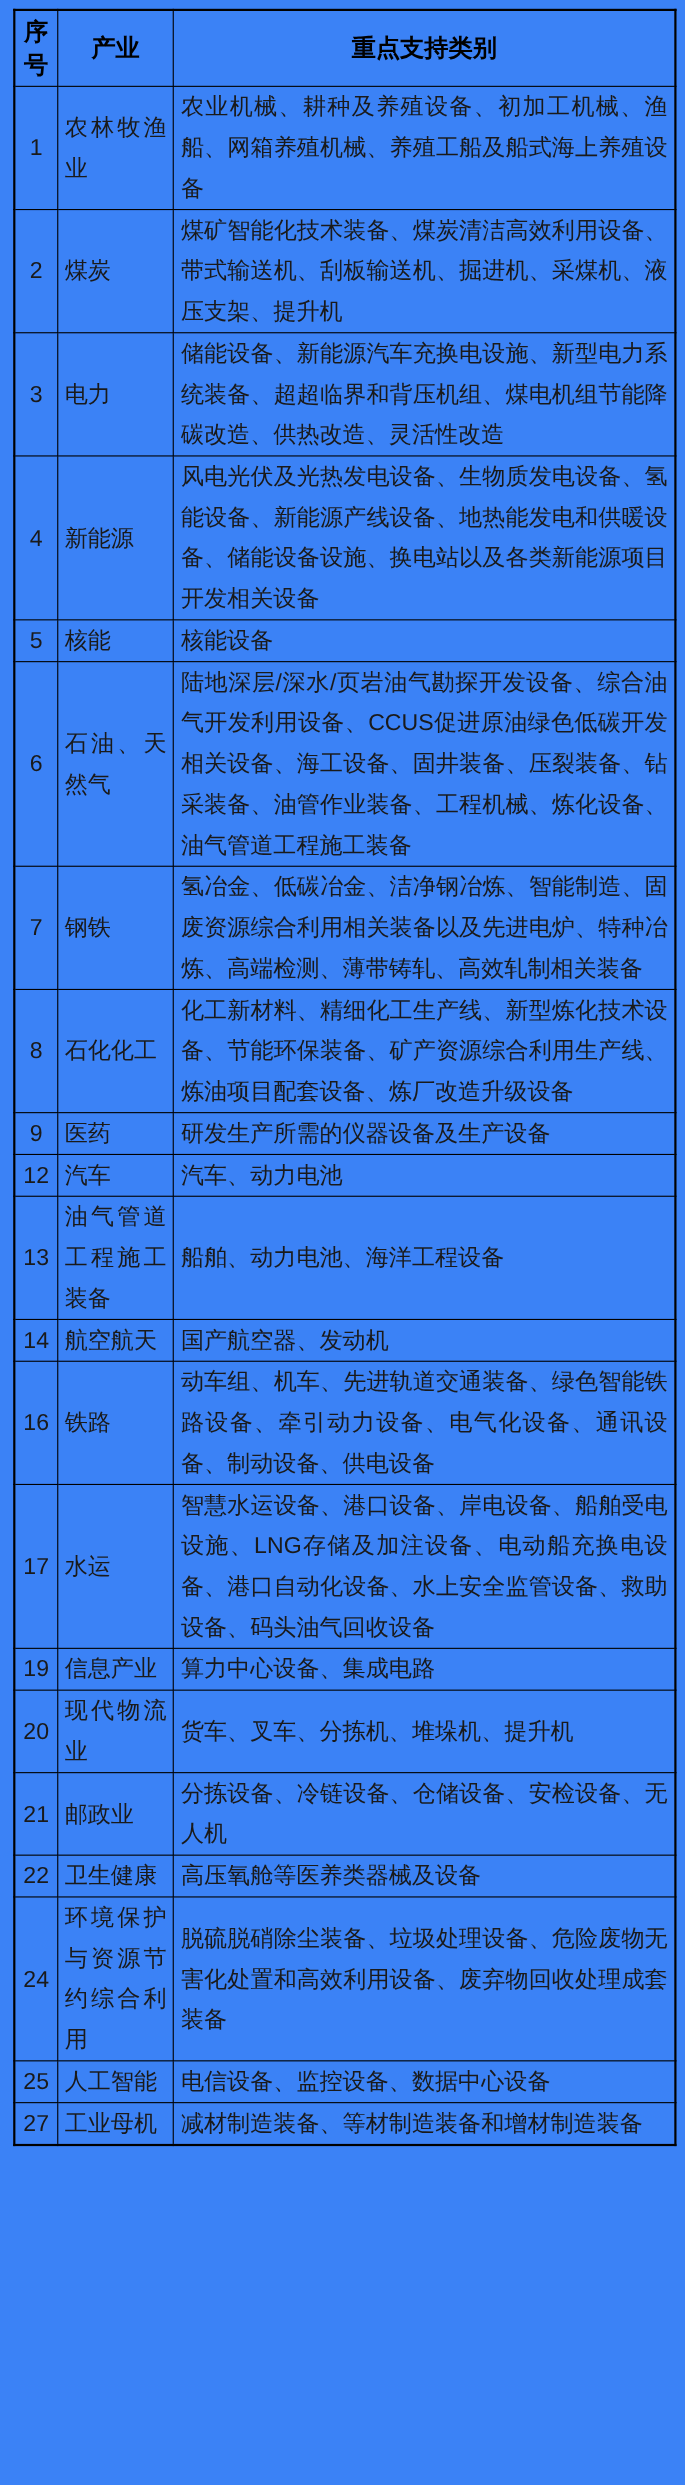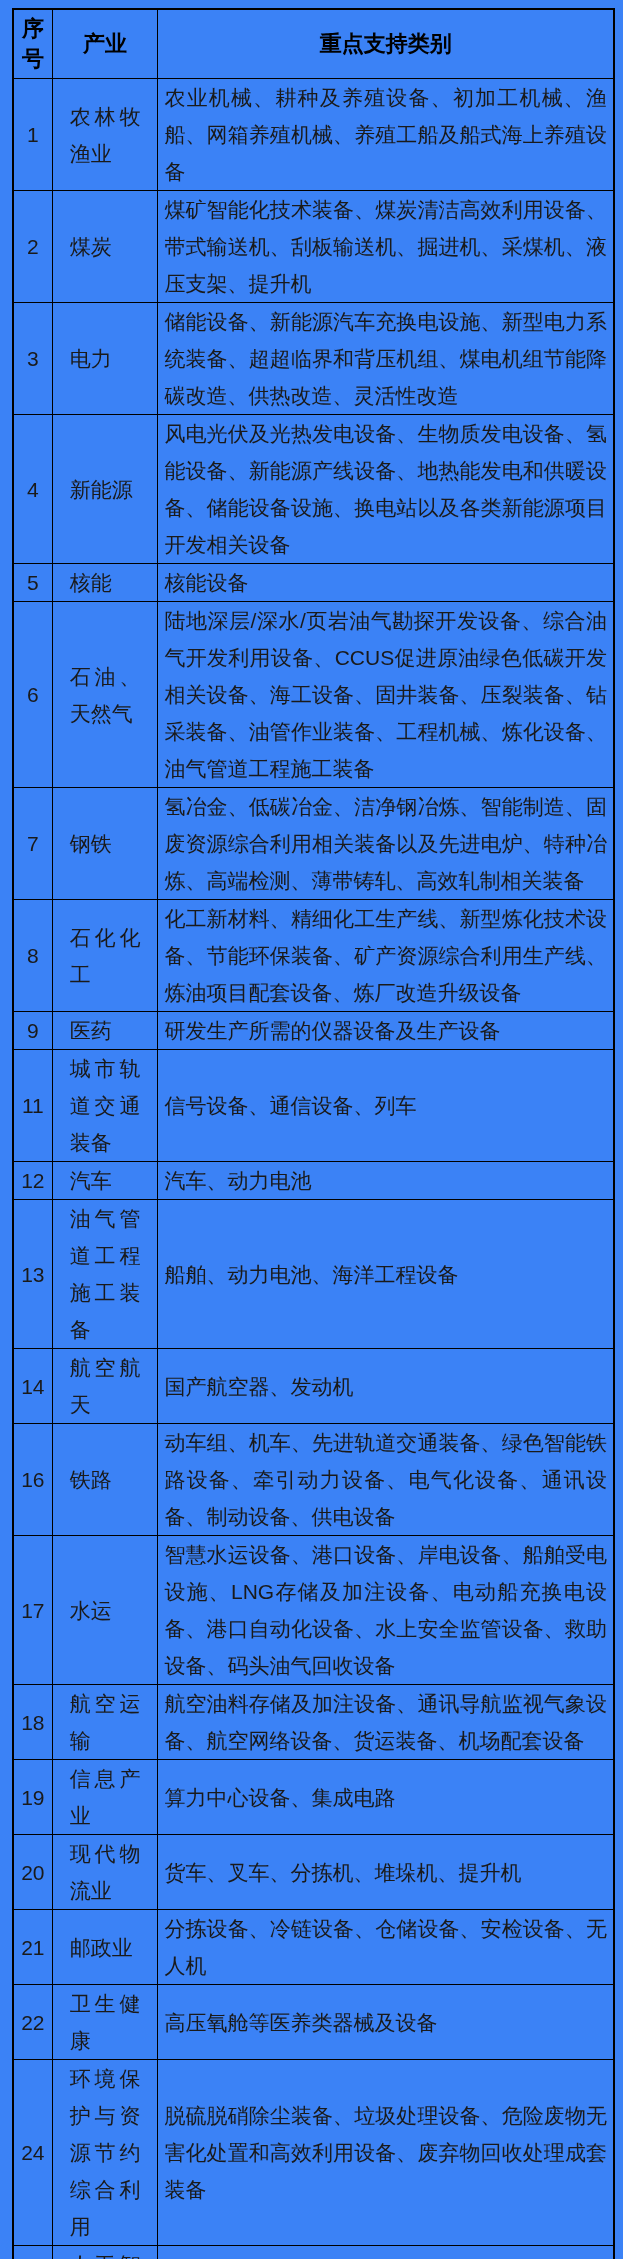--- a/index.html
+++ b/index.html
@@ -43,21 +43,21 @@
   }
   .col-no    { width: 39px;  }
   .col-ind   { width: 105px; }
   .col-cat   { width: 453px; }
   .support-table td.cell-no {
     text-align: center;
     padding: 0 2px;
   }
   .support-table td.cell-ind {
     text-align: justify;
-    padding: 0 17px;
+    padding: 0 6px;
   }
   .support-table td.cell-cat {
     text-align: justify;
     padding: 0 6px;
   }
 </style>
 </head>
 <body>
 
 <div class="page">
@@ -123,25 +123,20 @@
       <td class="cell-cat">化工新材料、精细化工生产线、新型炼化技术设备、节能环保装备、矿产资源综合利用生产线、炼油项目配套设备、炼厂改造升级设备</td>
     </tr>
 
     <tr>
       <td class="cell-no">9</td>
       <td class="cell-ind">医药</td>
       <td class="cell-cat">研发生产所需的仪器设备及生产设备</td>
     </tr>
 
 
-    <tr>
-      <td class="cell-no">11</td>
-      <td class="cell-ind">城市轨道交通装备</td>
-      <td class="cell-cat">信号设备、通信设备、列车</td>
-    </tr>
 
     <tr>
       <td class="cell-no">12</td>
       <td class="cell-ind">汽车</td>
       <td class="cell-cat">汽车、动力电池</td>
     </tr>
 
     <tr>
       <td class="cell-no">13</td>
       <td class="cell-ind">油气管道工程施工装备</td>
@@ -160,25 +155,20 @@
       <td class="cell-ind">铁路</td>
       <td class="cell-cat">动车组、机车、先进轨道交通装备、绿色智能铁路设备、牵引动力设备、电气化设备、通讯设备、制动设备、供电设备</td>
     </tr>
 
     <tr>
       <td class="cell-no">17</td>
       <td class="cell-ind">水运</td>
       <td class="cell-cat">智慧水运设备、港口设备、岸电设备、船舶受电设施、LNG存储及加注设备、电动船充换电设备、港口自动化设备、水上安全监管设备、救助设备、码头油气回收设备</td>
     </tr>
 
-    <tr>
-      <td class="cell-no">18</td>
-      <td class="cell-ind">航空运输</td>
-      <td class="cell-cat">航空油料存储及加注设备、通讯导航监视气象设备、航空网络设备、货运装备、机场配套设备</td>
-    </tr>
 
     <tr>
       <td class="cell-no">19</td>
       <td class="cell-ind">信息产业</td>
       <td class="cell-cat">算力中心设备、集成电路</td>
     </tr>
 
     <tr>
       <td class="cell-no">20</td>
       <td class="cell-ind">现代物流业</td>

